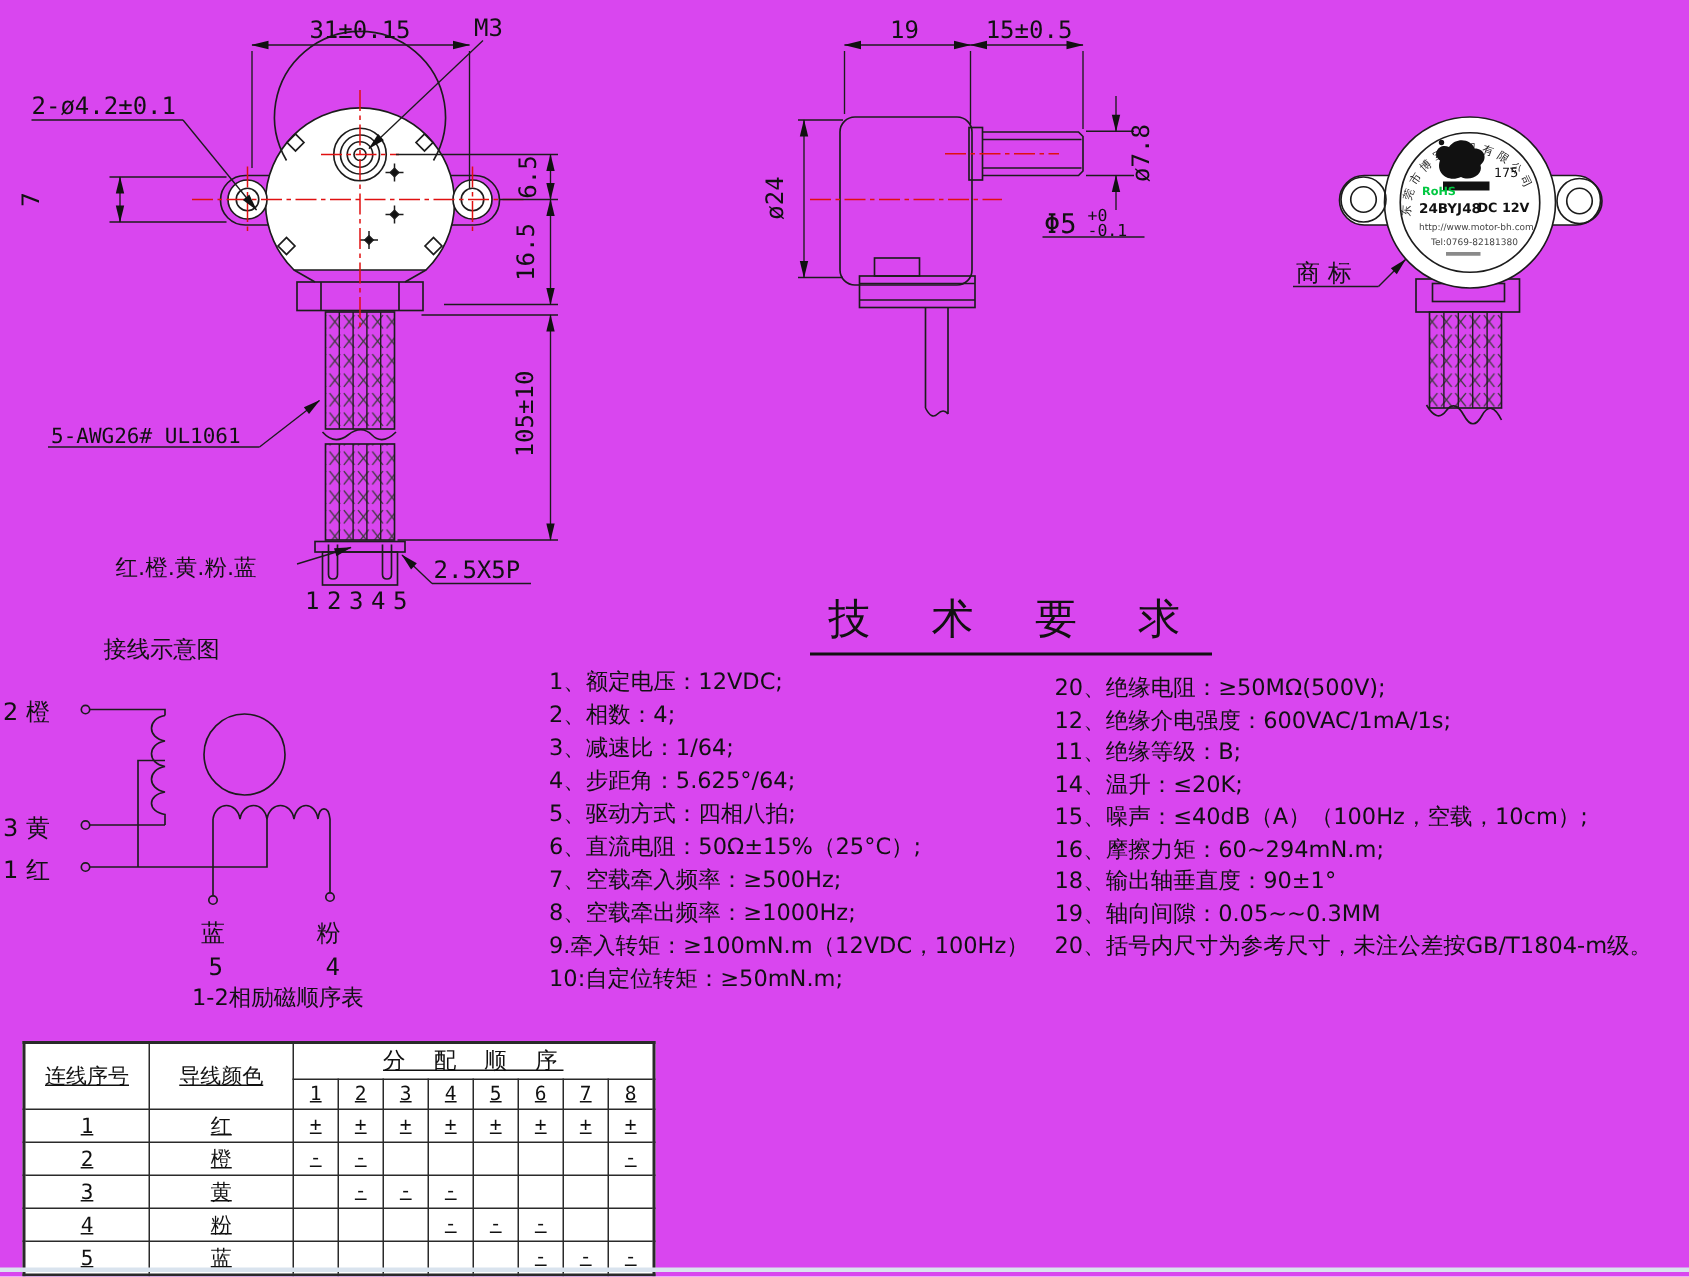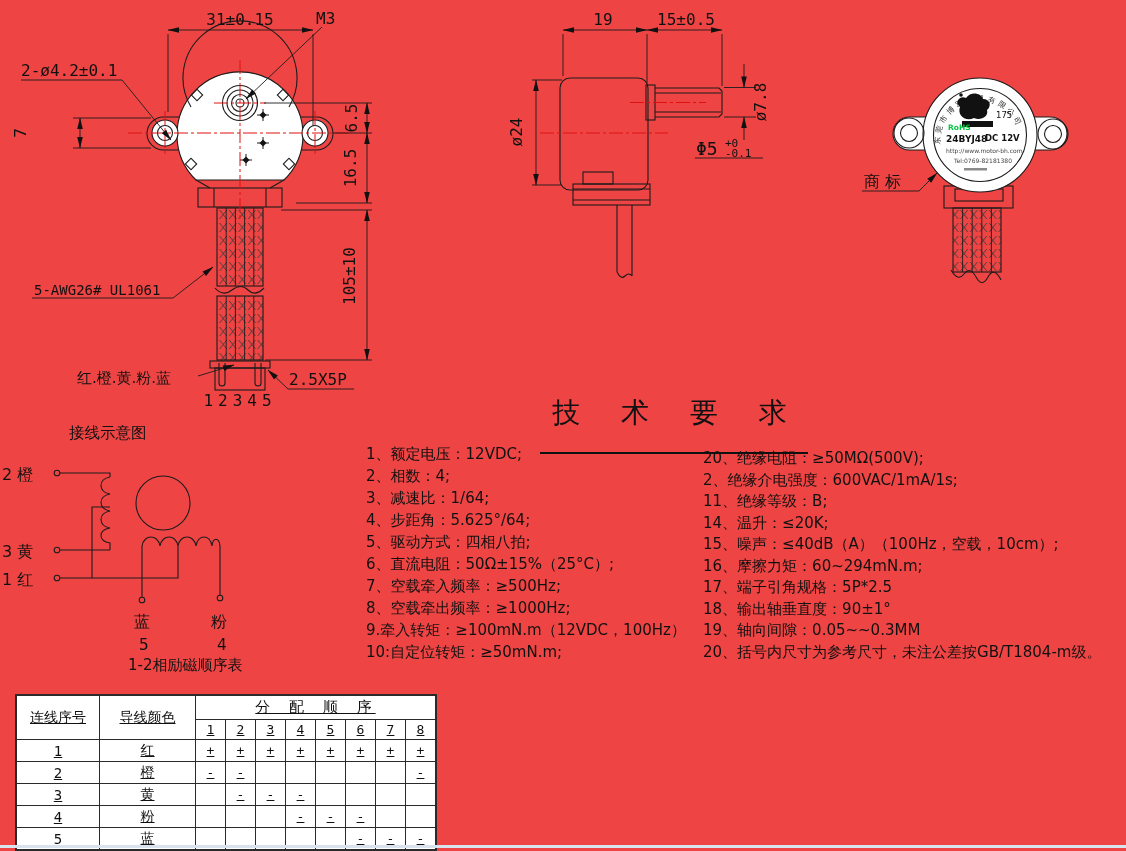--- a/index.html
+++ b/index.html
@@ -1,26 +1,26 @@
 <!DOCTYPE html>
 <html><head>
 <meta charset="utf-8">
 <style>
   html,body{margin:0;padding:0;background:#fff;}
-  .canvas{position:relative;width:1126px;height:851px;background:#ef4444;overflow:hidden;
+  .canvas{position:relative;width:1126px;height:851px;background:#d946ef;overflow:hidden;
           font-family:"DejaVu Sans",sans-serif;color:#111;}
   svg{position:absolute;left:0;top:0;}
   svg text{fill:#111;}
   .dim{font-family:"DejaVu Sans Mono",monospace;font-size:16px;}
   .dims{font-family:"DejaVu Sans Mono",monospace;font-size:14px;}
   .cjk{font-family:"DejaVu Sans",sans-serif;font-size:15px;}
   .lbl-tiny{font-family:"DejaVu Sans",sans-serif;}
   .abs{position:absolute;}
   #tech-title{left:540px;top:394px;width:268px;text-align:center;font-size:28px;
-      letter-spacing:9px;word-spacing:14px;border-bottom:2px solid #111;padding-bottom:20px;white-space:nowrap;}
+      letter-spacing:9px;word-spacing:14px;border-bottom:2px solid #111;padding-bottom:3px;white-space:nowrap;}
   #wiring-title{left:69px;top:423px;font-size:15.5px;}
   #seq-caption{left:128px;top:656px;font-size:15px;}
   .tech-col{position:absolute;font-size:15px;white-space:nowrap;}
   #tech-left{left:366px;top:443px;}
   #tech-left .ti{height:22px;line-height:22px;}
   #tech-right{left:703px;top:448px;}
   #tech-right .ti{height:21.5px;line-height:21.5px;}
   #seq-table{left:15px;top:694px;}
   table{border-collapse:collapse;background:#fff;text-decoration:underline;}
   th,td{border:1px solid #2a2a2a;text-align:center;padding:0;font-weight:normal;}
@@ -251,26 +251,25 @@
   <div class="ti">5、驱动方式：四相八拍;</div>
   <div class="ti">6、直流电阻：50Ω±15%（25°C）;</div>
   <div class="ti">7、空载牵入频率：≥500Hz;</div>
   <div class="ti">8、空载牵出频率：≥1000Hz;</div>
   <div class="ti">9.牵入转矩：≥100mN.m（12VDC，100Hz）</div>
   <div class="ti">10:自定位转矩：≥50mN.m;</div>
 </div>
 
 <div id="tech-right" class="tech-col">
   <div class="ti">20、绝缘电阻：≥50MΩ(500V);</div>
-  <div class="ti">2、绝缘介电强度：600VAC/1mA/1s;</div>
+  <div class="ti">12、绝缘介电强度：600VAC/1mA/1s;</div>
   <div class="ti">11、绝缘等级：B;</div>
   <div class="ti">14、温升：≤20K;</div>
   <div class="ti">15、噪声：≤40dB（A）（100Hz，空载，10cm）;</div>
   <div class="ti">16、摩擦力矩：60~294mN.m;</div>
-  <div class="ti">17、端子引角规格：5P*2.5</div>
   <div class="ti">18、输出轴垂直度：90±1°</div>
   <div class="ti">19、轴向间隙：0.05~~0.3MM</div>
   <div class="ti">20、括号内尺寸为参考尺寸，未注公差按GB/T1804-m级。</div>
 </div>
 
 <div id="seq-caption" class="abs">1-2相励磁顺序表</div>
 
 <div id="seq-table" class="abs">
   <table>
     <thead>

